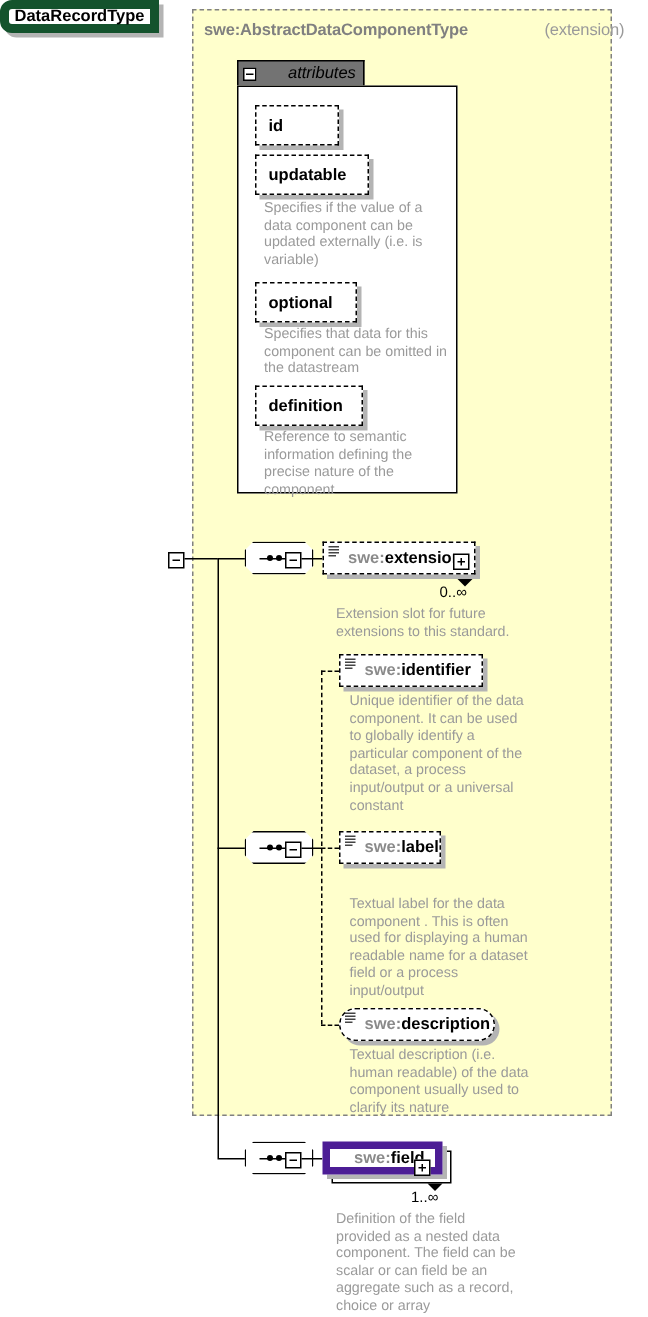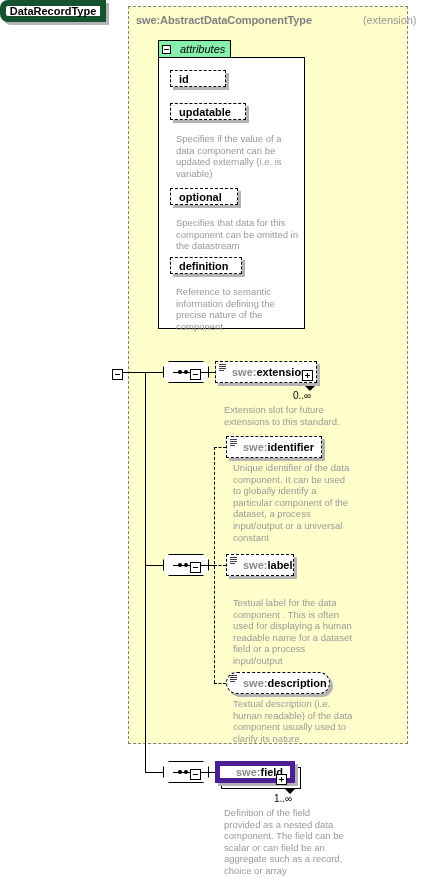--- a/index.html
+++ b/index.html
@@ -46,28 +46,28 @@
     left: 158px; top: 57px;
     width: 147px; height: 272px;
     background: #ffffff;
     border: 1px solid #000000;
     box-sizing: border-box;
   }
   #attr-header {
     position: absolute;
     left: 158px; top: 40px;
     height: 17px;
-    background: #86efac;
+    background: #737373;
     border: 1px solid #000000;
     border-bottom: none;
     box-sizing: border-box;
     padding: 0 5px 0 3px;
     display: flex;
     align-items: center;
-    gap: 9px;
+    gap: 21px;
   }
   #attr-header .lbl {
     font-size: 11px;
     font-style: italic;
     color: #000;
     line-height: 1;
   }
 
   
   .toggle {
@@ -90,21 +90,21 @@
     content: "";
     position: absolute;
     left: 3px; top: 1px;
     width: 1px; height: 5px;
     background: #000;
   }
 
   
   .attr-node {
     position: absolute;
-    height: 17px;
+    height: 27px;
     background: #ffffff;
     border: 1px dashed #000000;
     box-sizing: border-box;
     box-shadow: 3px 3px 0 0 #b4b4b4;
     display: flex;
     align-items: center;
     padding: 0 8px;
   }
   .attr-node .name {
     font-size: 11px;

